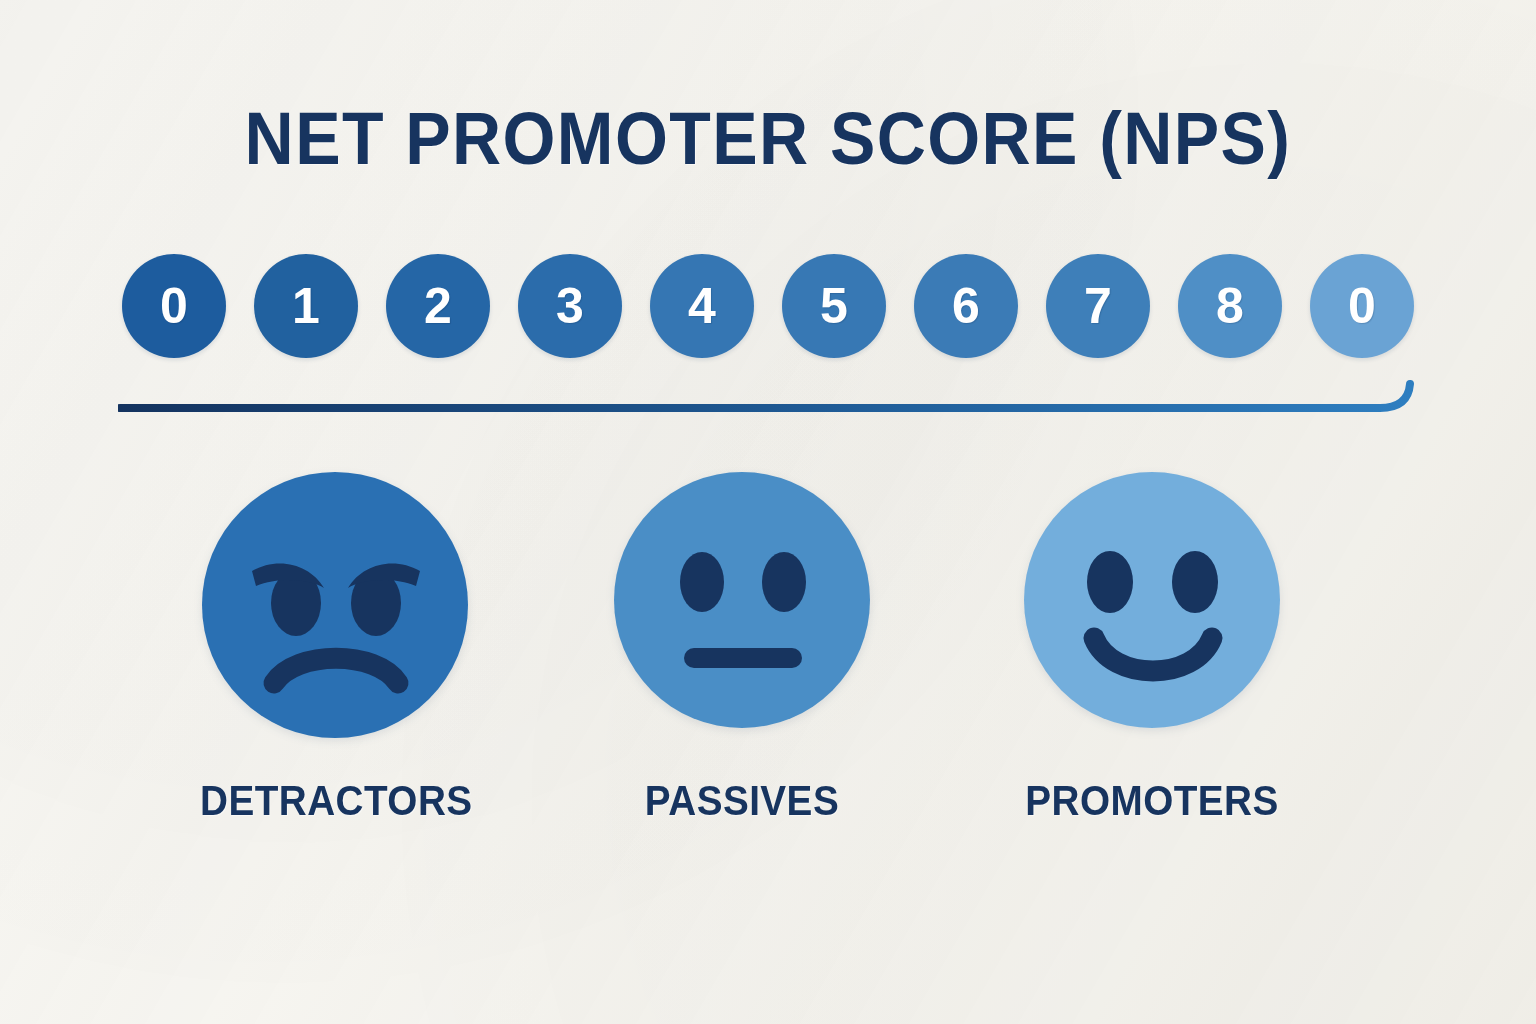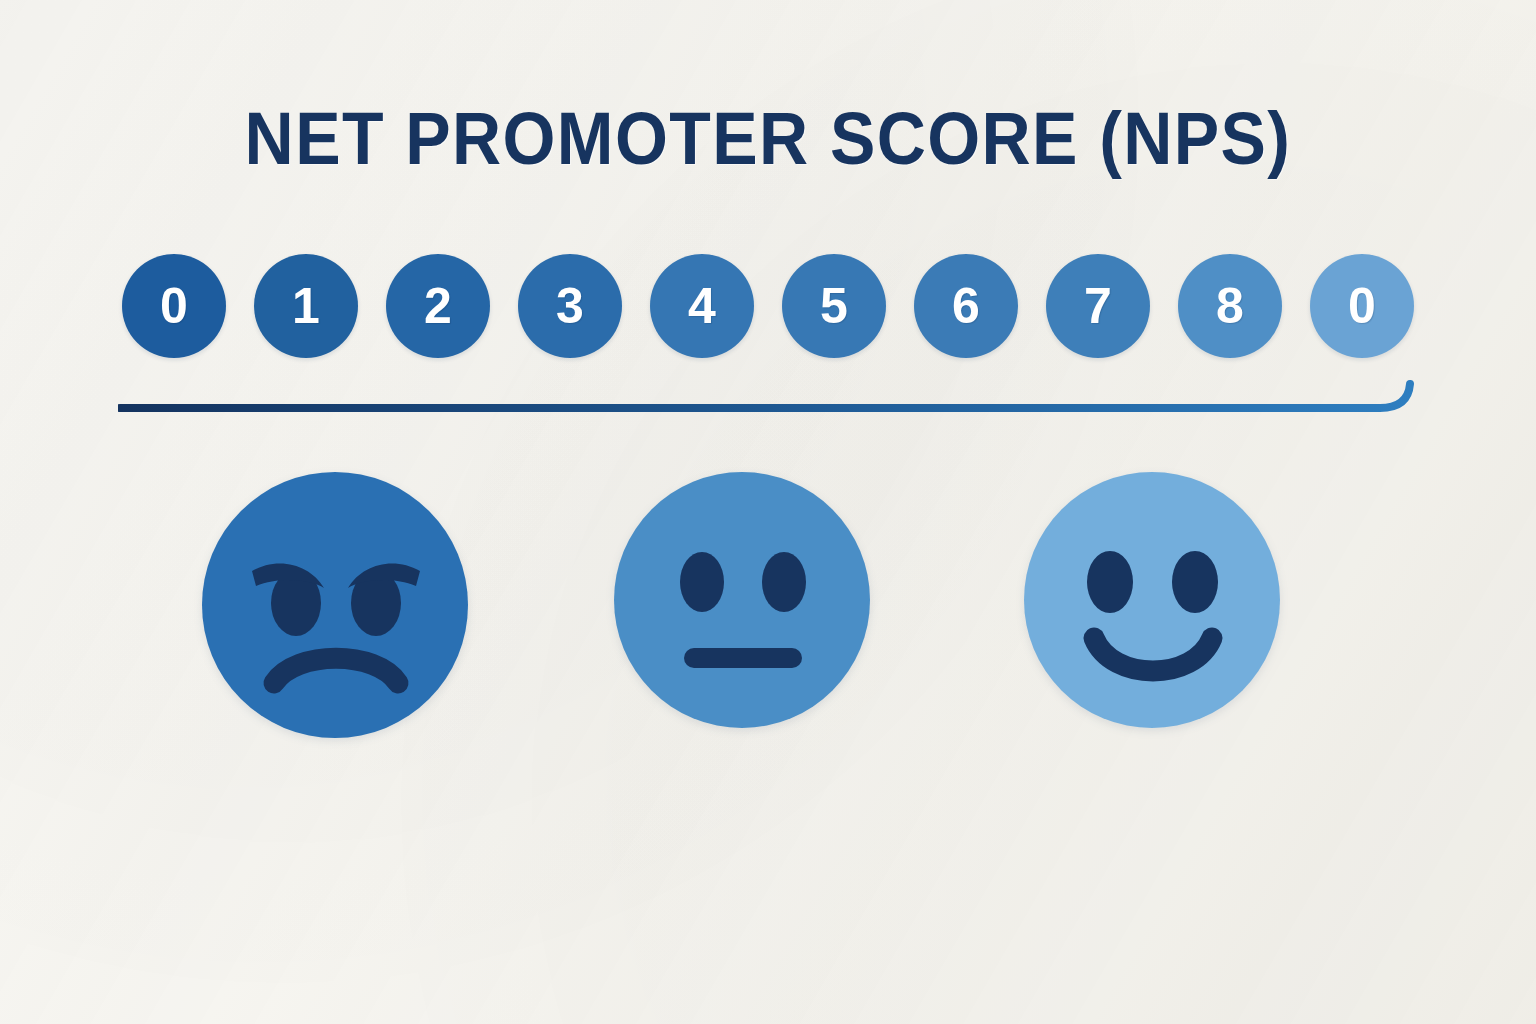--- a/index.html
+++ b/index.html
@@ -213,14 +213,19 @@
       <svg class="face-svg" width="260" height="260" viewBox="0 0 260 260" xmlns="http://www.w3.org/2000/svg">
         <circle cx="130" cy="130" r="128" fill="#73aedc"></circle>
         <ellipse cx="88" cy="112" rx="23" ry="31" fill="#17345f"></ellipse>
         <ellipse cx="173" cy="112" rx="23" ry="31" fill="#17345f"></ellipse>
         <path d="M72,168 C90,212 172,212 190,168" fill="none" stroke="#17345f" stroke-width="21" stroke-linecap="round"></path>
       </svg>
     </div>
 
   </div>
 
+  <div class="labels">
+    <div class="cat-label detractors" style="color: rgb(23, 52, 95);">DETRACTORS</div>
+    <div class="cat-label passives" style="color: rgb(23, 52, 95);">PASSIVES</div>
+    <div class="cat-label promoters" style="color: rgb(23, 52, 95);">PROMOTERS</div>
+  </div>
 
 </div>
 
 </body></html>

